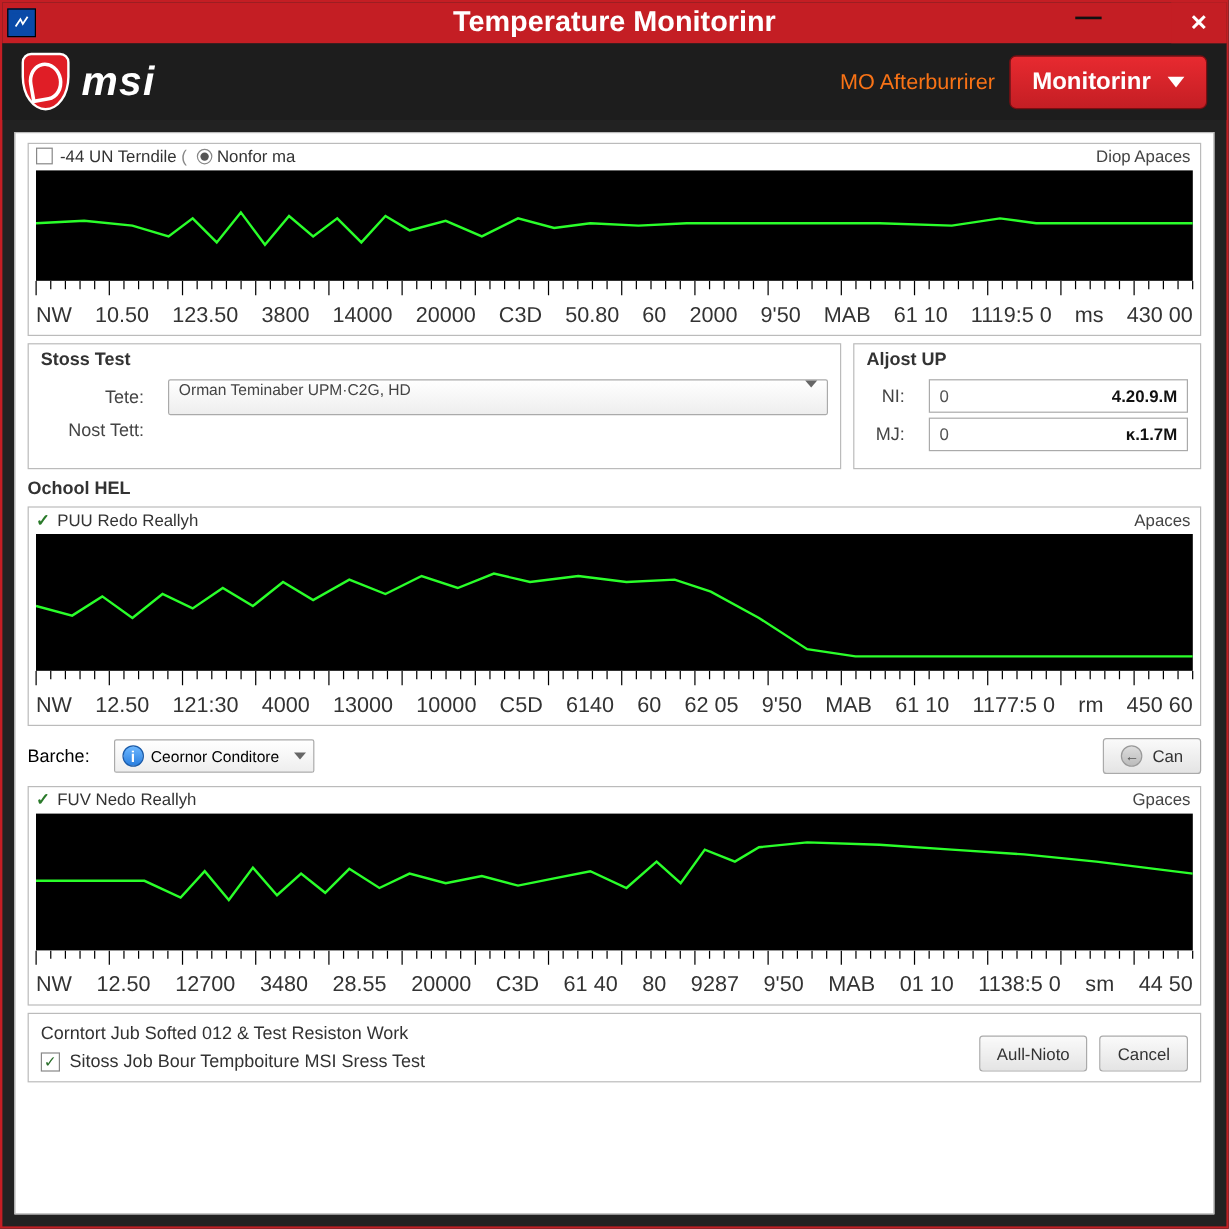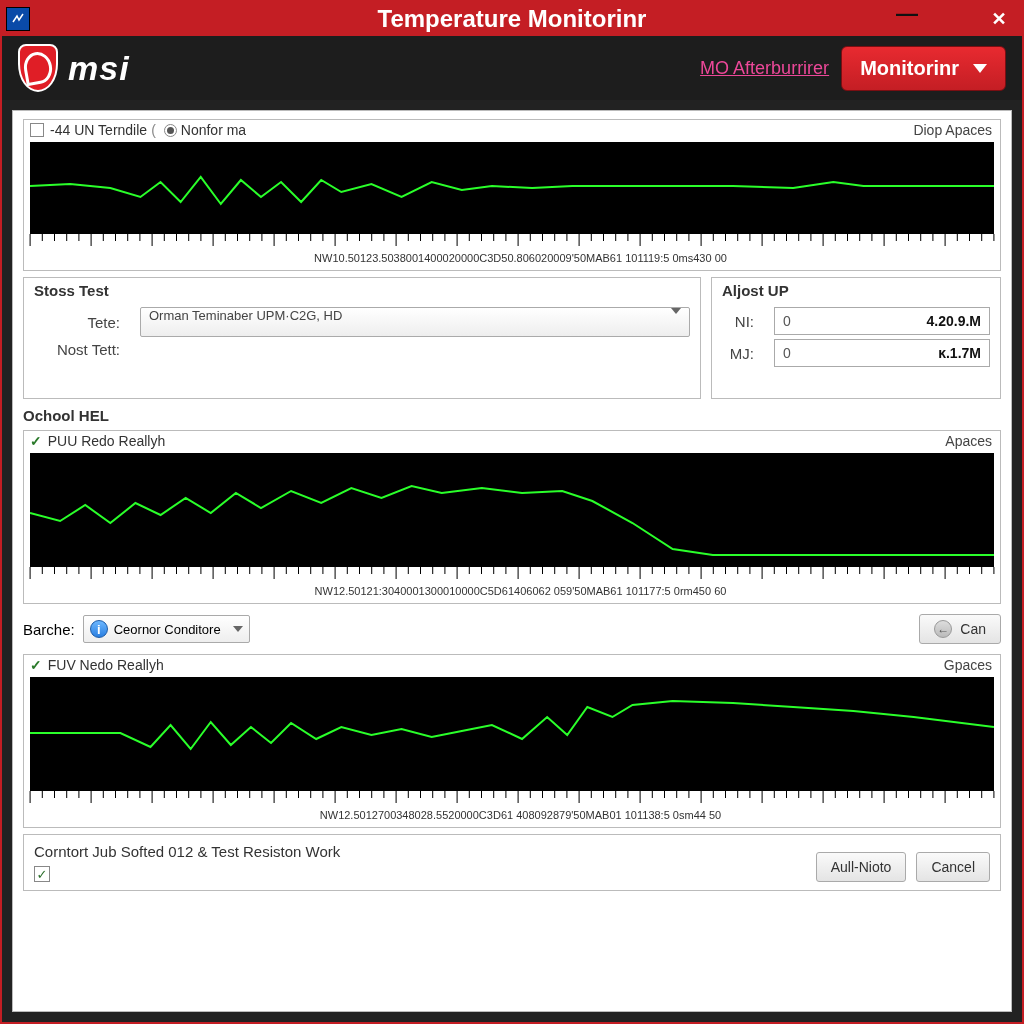--- a/index.html
+++ b/index.html
@@ -65,21 +65,21 @@
   border-radius: 8px 8px 20px 20px / 8px 8px 28px 28px;
   border: 2px solid #fff;
   position: relative;
   display:flex;align-items:center;justify-content:center;
 }
 .logo-shield::after{
   content:""; position:absolute; width:22px;height:26px;border:3px solid #fff;border-radius:50% 50% 50% 0;transform:rotate(-10deg);
 }
 .logo-text { color: #fff; font-style: italic; font-weight: 900; font-size: 34px; letter-spacing: 1px; }
 .header-right { margin-left: auto; display: flex; align-items: center; gap: 12px; }
-.header-label { color: #ec4899; font-size: 18px; text-decoration: underline; }
+.header-label { color: #f97316; font-size: 18px; }
 .monitor-btn {
   background: linear-gradient(#e82a30,#c41e24);
   color: #fff;
   font-size: 20px;
   font-weight: 600;
   padding: 10px 18px;
   border-radius: 6px;
   display: flex;
   align-items: center;
   gap: 14px;
@@ -100,40 +100,40 @@
 
 .graph-block { border:1px solid #bbb; background:#fff; overflow:hidden; }
 .graph-head { display:flex; align-items:center; padding:2px 8px 4px 6px; font-size:14px; color:#333;}
 .graph-head .right { margin-left:auto; color:#444; }
 .graph-head .chk { width:14px;height:14px;border:1px solid #888;margin-right:6px;display:inline-flex;align-items:center;justify-content:center;color:#333;font-size:11px;}
 .graph-head .radio{width:13px;height:13px;border:1px solid #888;border-radius:50%;display:inline-flex;align-items:center;justify-content:center;margin:0 4px;}
 .graph-head .radio.inner::after{content:"";width:7px;height:7px;border-radius:50%;background:#555;}
 .graph-area { background:#000; height:92px; position:relative; margin:0 6px;}
 .graph-area.tall{height:114px;}
 .graph-area svg{width:100%;height:100%;}
-.axis { display:flex; justify-content:center; padding:4px 6px 6px 6px; font-size:11px; color:#333;margin-left:17px; }
+.axis { display:flex; justify-content:space-between; padding:4px 6px 6px 6px; font-size:18px; color:#333; }
 .ticks-svg{height:14px;width:100%;display:block;}
 
 .row { display:flex; gap:10px; }
-.panel { border:1px solid #bbb; padding:6px 10px 27px 10px; position:relative; }
+.panel { border:1px solid #bbb; padding:6px 10px 10px 10px; position:relative; }
 .panel .panel-title { position:relative; top:-2px; font-size:15px; font-weight:bold; color:#333; margin-bottom:6px;}
 .stoss { flex:1; }
 .aljost { width:290px; }
 .form-row { display:flex; align-items:center; margin:4px 0; gap:20px;}
 .form-row label { width:86px; text-align:right; color:#444; font-size:15px;}
 .aljost .form-row label{width:32px;}
 .select { flex:1; height:30px; border:1px solid #aaa; background:linear-gradient(#fff,#eee); display:flex;align-items:flex-start;padding:0 8px;color:#444;font-size:13px;border-radius:2px;cursor:pointer;}
 .select .chev{margin-left:auto;width:0;height:0;border-left:5px solid transparent;border-right:5px solid transparent;border-top:6px solid #666;}
 .select.wide{flex:1;}
 .num-input{flex:1;height:28px;border:1px solid #aaa;display:flex;align-items:center;padding:0 8px;font-size:14px;color:#333;}
 .num-input .val-l{color:#555;padding-right:6px;}
 .num-input .val-r{margin-left:auto;font-weight:600;color:#111;}
 
 .section-label{font-size:15px;font-weight:bold;color:#333;margin-top:2px;}
-.barche-row{display:flex;align-items:center;gap:8px;padding:4px 0;}
+.barche-row{display:flex;align-items:center;gap:20px;padding:4px 0;}
 .barche-row .sel-small{border:1px solid #aaa;background:linear-gradient(#fff,#eee);height:28px;display:flex;align-items:center;padding:0 6px;gap:6px;border-radius:2px;cursor:pointer;}
 .info-ico{width:18px;height:18px;border-radius:50%;background:linear-gradient(#6cb7ff,#2a7fe0);color:#fff;font-weight:bold;font-size:13px;display:flex;align-items:center;justify-content:center;border:1px solid #1a5aa8;}
 .btn{height:30px;border:1px solid #aaa;background:linear-gradient(#fafafa,#e4e4e4);border-radius:3px;display:flex;align-items:center;padding:0 14px;gap:8px;color:#333;font-size:14px;cursor:pointer;}
 .btn .back-ico{width:18px;height:18px;border-radius:50%;background:linear-gradient(#ddd,#bbb);border:1px solid #999;display:flex;align-items:center;justify-content:center;color:#555;font-size:12px;}
 .push-right{margin-left:auto;}
 
 .bottom-panel{border:1px solid #bbb;padding:8px 10px;display:flex;align-items:flex-end;gap:10px;}
 .bottom-left{flex:1;}
 .bottom-left .title{font-size:15px;color:#333;margin-bottom:6px;}
 .chk-line{display:flex;align-items:center;gap:8px;font-size:15px;color:#333;}
@@ -570,20 +570,21 @@
           <span>sm</span>
           <span>44 50</span>
         </div>
     </div>
 
     <div class="bottom-panel">
       <div class="bottom-left">
         <div class="title">Corntort Jub Softed 012 &amp; Test Resiston Work</div>
         <div class="chk-line">
           <div class="chk-box">✓</div>
+          <span>Sitoss Job Bour Tempboiture MSI Sress Test</span>
         </div>
       </div>
       <div class="btn">
         <span>Aull-Nioto</span>
       </div>
       <div class="btn">
         <span>Cancel</span>
       </div>
     </div>
 

